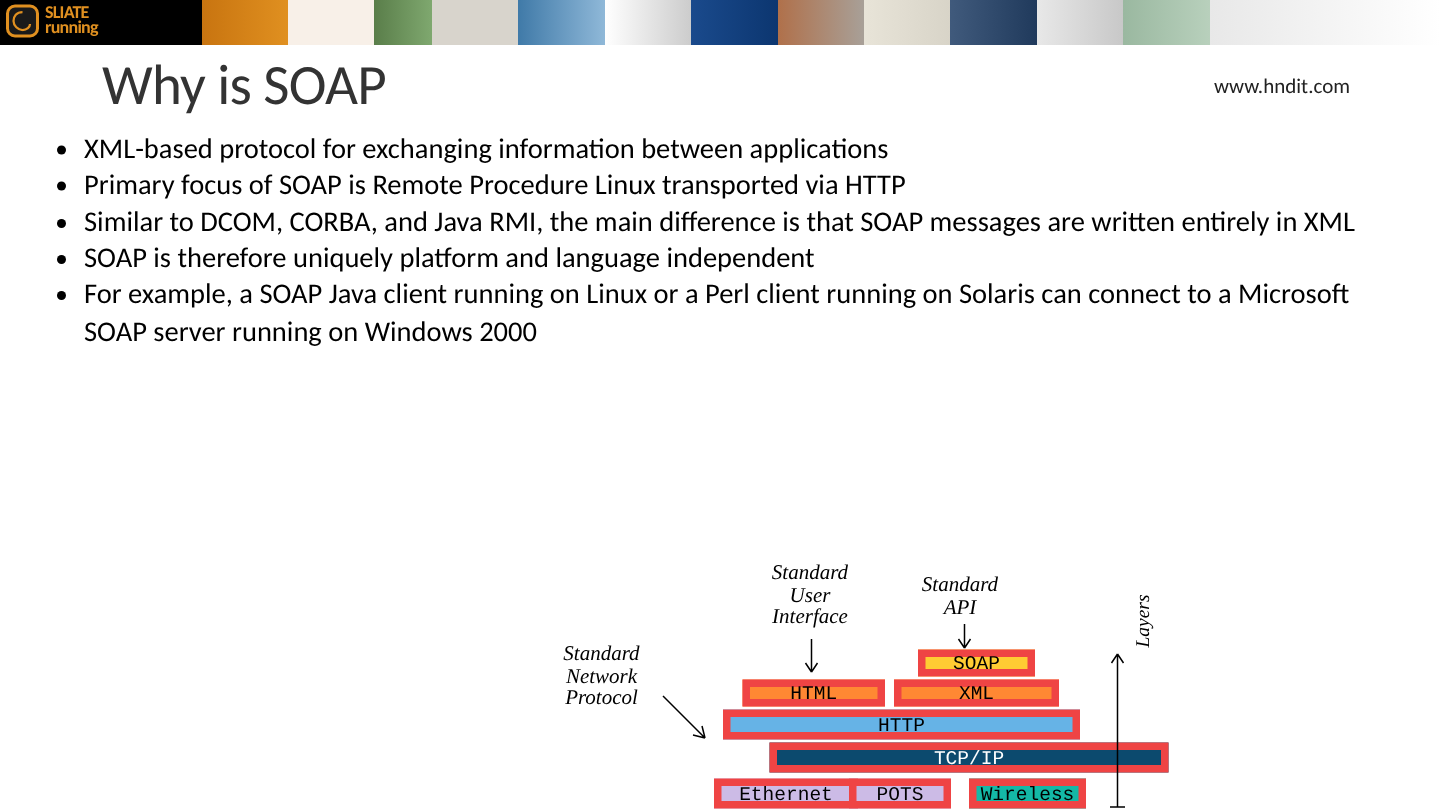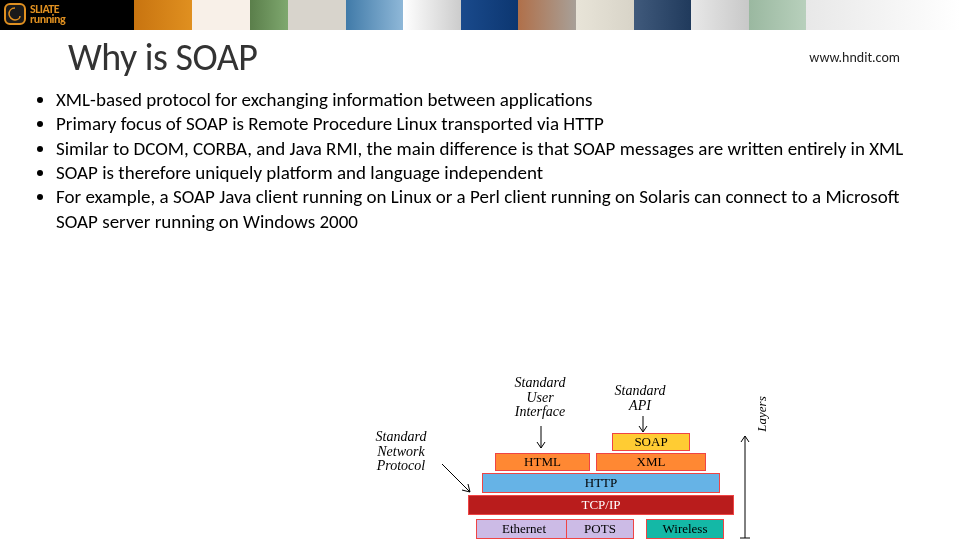--- a/index.html
+++ b/index.html
@@ -97,33 +97,33 @@
     font-style: italic;
     font-size: 14px;
     color: #000;
     text-align: center;
     line-height: 1.05;
   }
   .arrow { position:absolute; }
   .arrow svg { display:block; overflow:visible; }
   .box {
     position: absolute;
-    border: 1px solid #ef4444;
+    border: 5px solid #ef4444;
     text-align: right;
-    font-family: Liberation Serif, serif;
+    font-family: Liberation Mono, monospace;
     font-size: 13px;
     display: flex;
     align-items: center;
     justify-content: center;
   }
   .box.soap { background: #ffcc33; }
   .box.html { background: #ff8833; }
   .box.xml  { background: #ff8833; }
   .box.http { background: #66b3e6; }
-  .box.tcp  { background: #b91c1c; color:#fff; }
+  .box.tcp  { background: #0c4a6e; color:#fff;margin-left:45px; }
   .box.eth  { background: #ccbbe6; }
   .box.pots { background: #ccbbe6; }
   .box.wifi { background: #14b8a6; }
   .layers-label {
     position:absolute;
     font-style: italic;
     font-size: 13px;
     transform: rotate(-90deg);
     transform-origin: center;
   }

